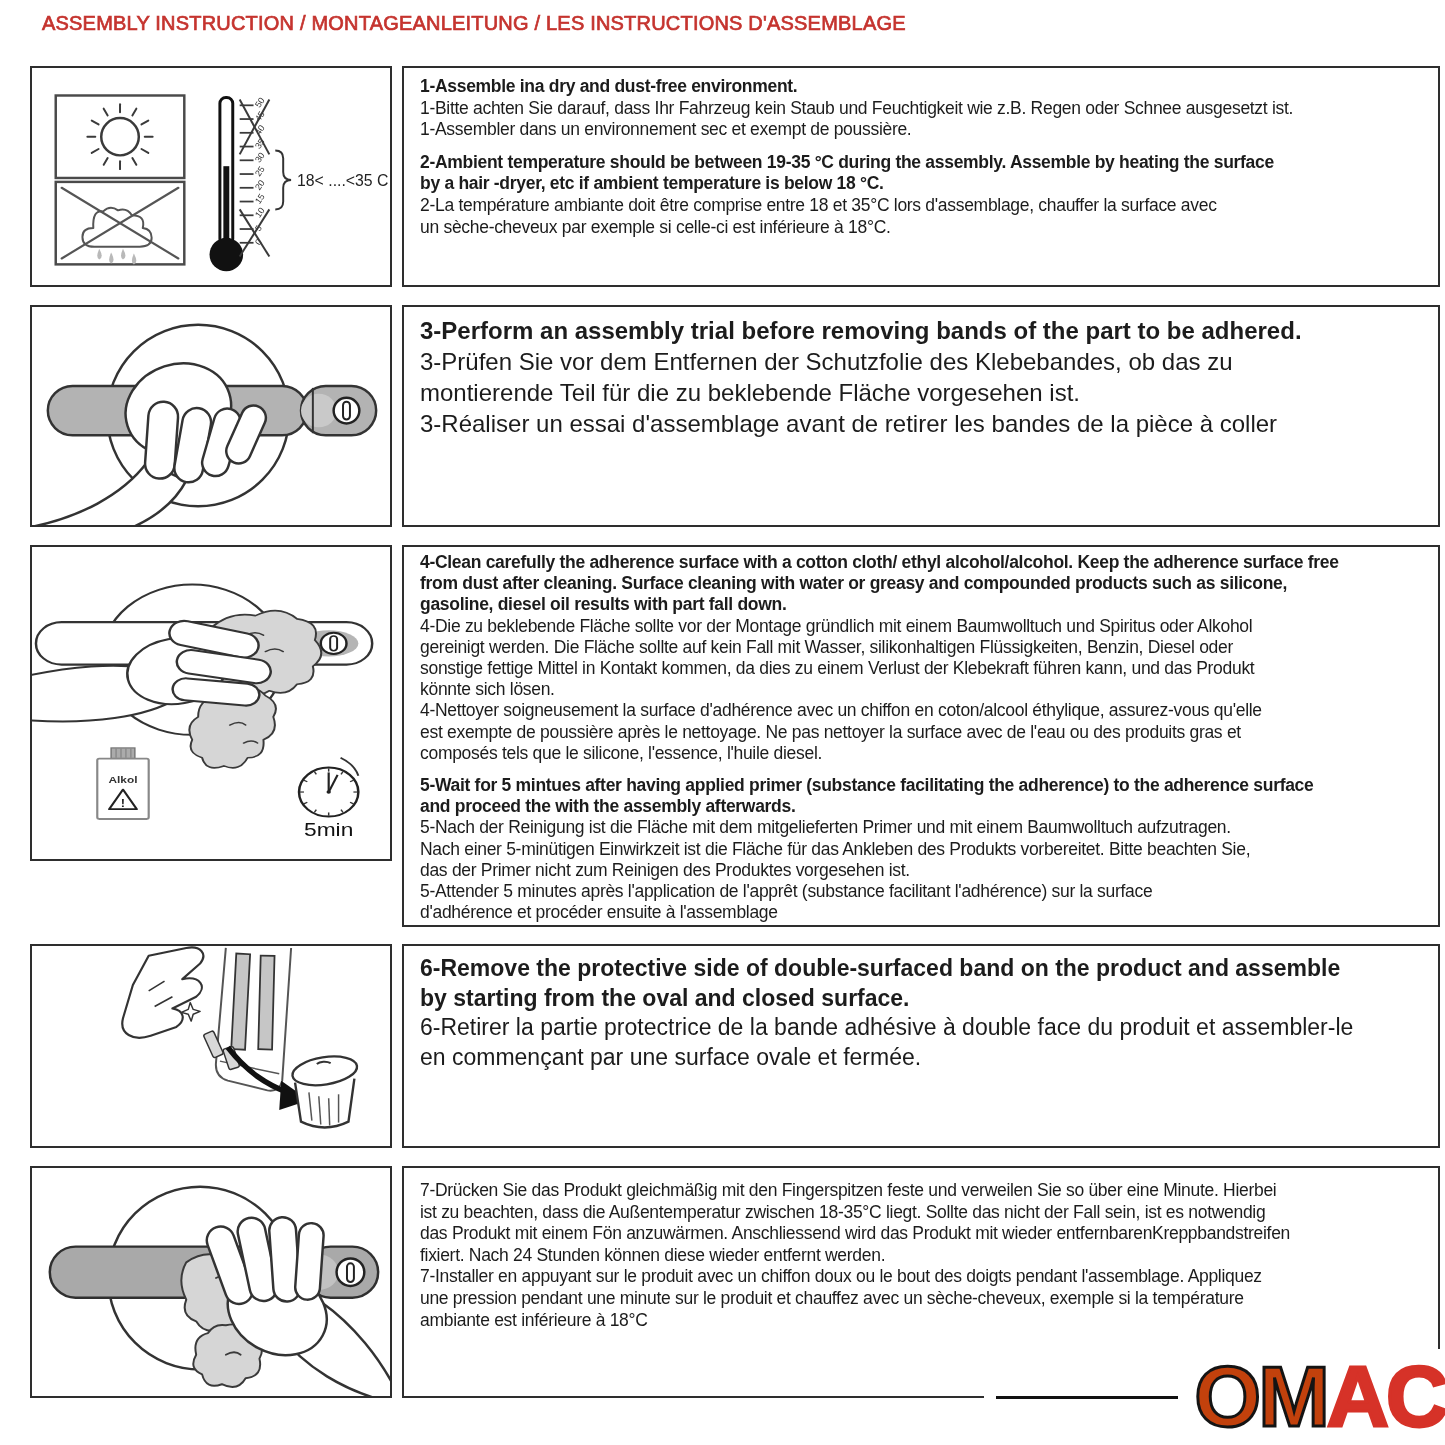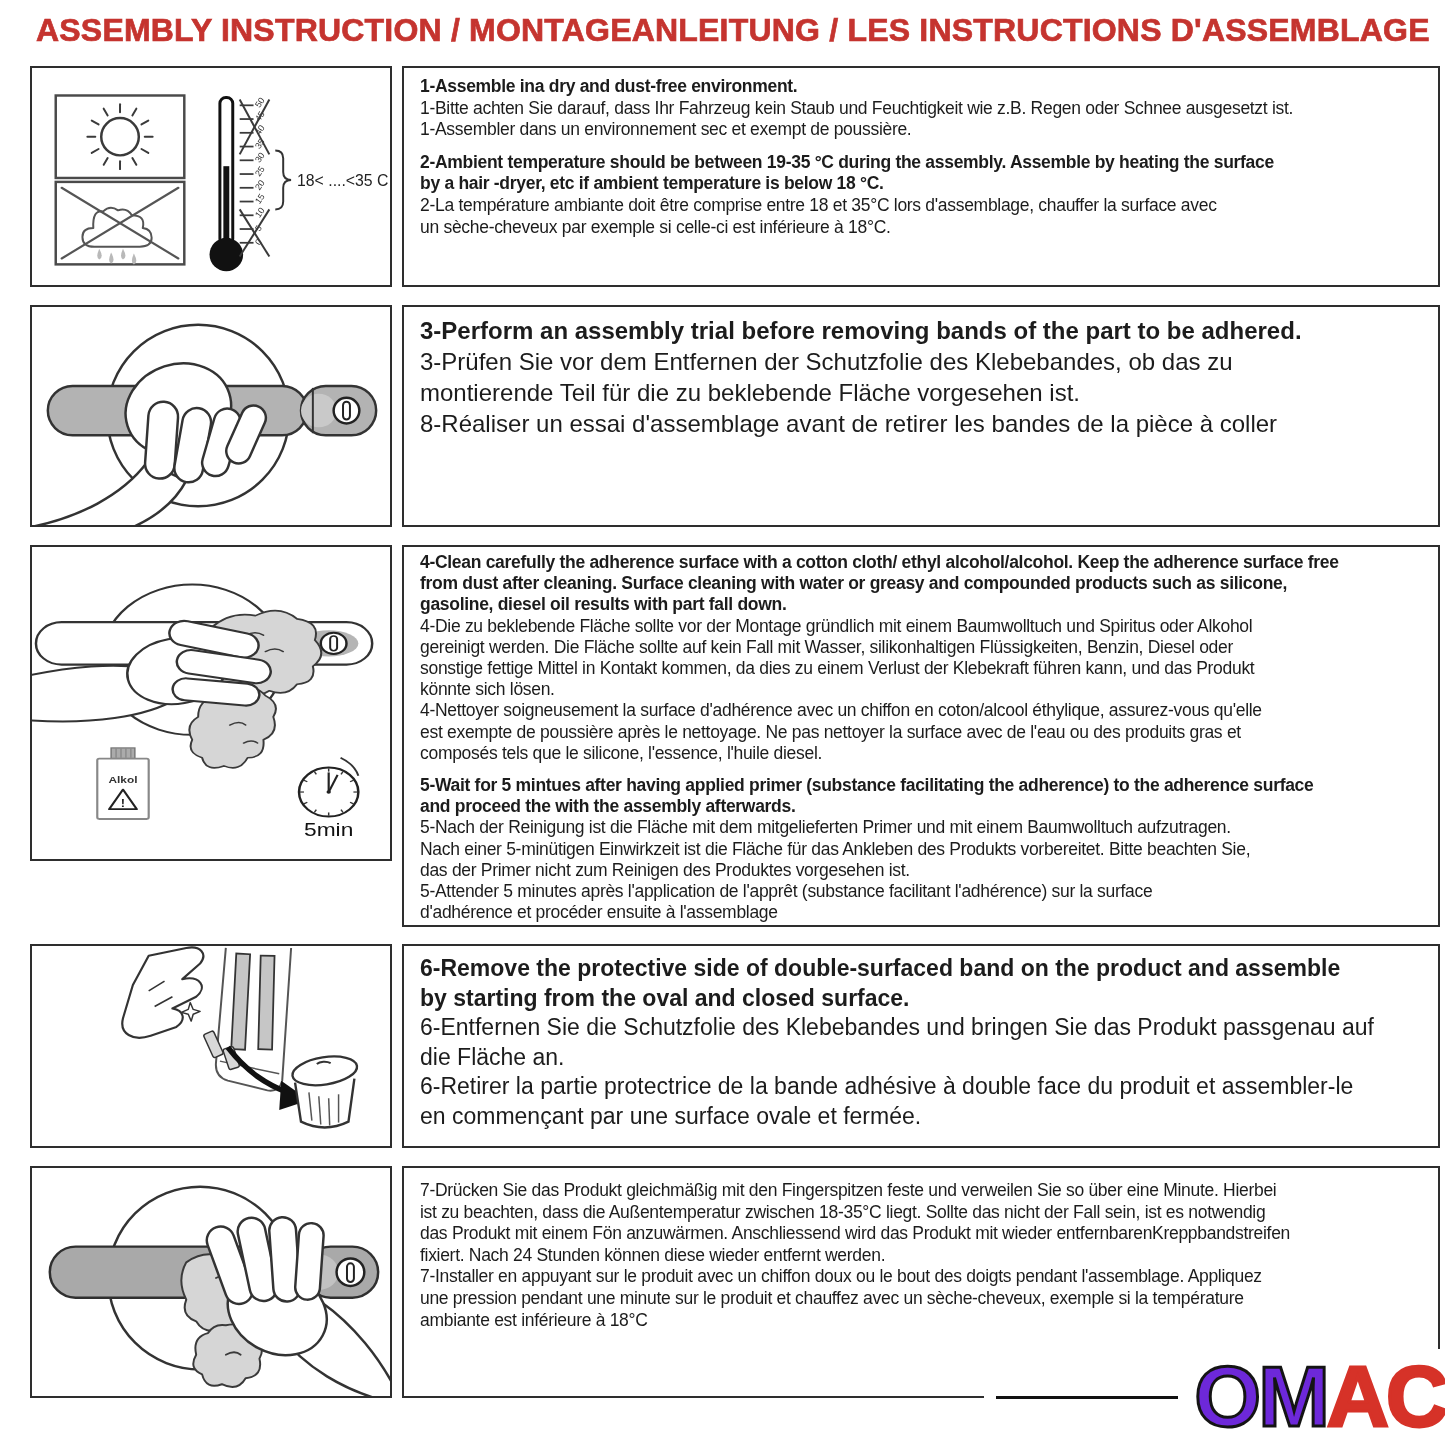--- a/index.html
+++ b/index.html
@@ -1,18 +1,18 @@
 <!DOCTYPE html>
 <html><head>
 <meta charset="utf-8">
 <style>
   html,body{margin:0;padding:0;}
   body{width:1445px;height:1445px;position:relative;background:#fff;overflow:hidden;
        font-family:"Liberation Sans", sans-serif;color:#1c1c1c;}
-  .title{position:absolute;top:12px;left:36px;right:20px;font-size:32px;font-weight:700;
+  .title{position:absolute;top:12px;left:42px;right:20px;font-size:20px;font-weight:400;
          color:#c5342f;-webkit-text-stroke:0.7px #c5342f;letter-spacing:0.2px;white-space:nowrap;}
   .illus{position:absolute;left:30px;width:362px;border:2.5px solid #2e2e2e;background:#fff;
          box-sizing:border-box;overflow:hidden;}
   .text-box{position:absolute;left:402px;width:1038px;border:2.5px solid #2e2e2e;background:#fff;
          box-sizing:border-box;padding:8px 10px 4px 16px;overflow:hidden;}
   .illus svg{display:block;width:100%;height:100%;}
   p{margin:0;white-space:pre-line;}
   .b{font-weight:700;}
   .sm{font-size:17.5px;line-height:21.6px;letter-spacing:-0.3px;}
   .sm3{font-size:17.5px;line-height:21.2px;letter-spacing:-0.3px;padding-top:5px;}
@@ -24,21 +24,21 @@
   #r1i{top:66px;height:221px;}  #r1t{top:66px;height:221px;}
   #r2i{top:305px;height:222px;} #r2t{top:305px;height:222px;}
   #r3i{top:545px;height:316px;} #r3t{top:545px;height:382px;}
   #r4i{top:944px;height:204px;} #r4t{top:944px;height:204px;}
   #r5i{top:1166px;height:232px;}#r5t{top:1166px;height:232px;}
   .logo{position:absolute;right:0;bottom:0;height:96px;display:flex;align-items:center;
         background:#fff;z-index:5;padding-left:12px;}
   .logo-line{width:182px;height:0;border-top:3.5px solid #111;margin-right:16px;}
   .logo-text{font-weight:700;font-size:86px;line-height:0.86;letter-spacing:-3px;
         -webkit-text-stroke:3px;}
-  .lb{color:#6d28d9;text-align:right;-webkit-text-stroke-color:#141414;}
+  .lb{color:#c2410c;text-align:right;-webkit-text-stroke-color:#141414;}
   .lr{color:#d63228;-webkit-text-stroke-color:#d63228;}
   svg text{font-family:"Liberation Sans", sans-serif;}
 </style>
 </head>
 <body>
 
 <div class="title">ASSEMBLY INSTRUCTION / MONTAGEANLEITUNG / LES INSTRUCTIONS D'ASSEMBLAGE</div>
 
 <div class="illus" id="r1i">
   <svg viewBox="0 0 362 221" preserveAspectRatio="none">
@@ -145,21 +145,21 @@
       <rect x="148" y="102" width="29" height="76" rx="14.5" transform="rotate(10 162 140)"></rect>
       <rect x="178" y="102" width="27" height="70" rx="13.5" transform="rotate(16 191 137)"></rect>
       <rect x="204" y="98" width="25" height="62" rx="12.5" transform="rotate(24 216 129)"></rect>
     </g>
   </svg>
 </div>
 <div class="text-box lg lg2" id="r2t">
   <p class="b">3-Perform an assembly trial before removing bands of the part to be adhered.</p>
   <p>3-Prüfen Sie vor dem Entfernen der Schutzfolie des Klebebandes, ob das zu
 montierende Teil für die zu beklebende Fläche vorgesehen ist.</p>
-  <p>8-Réaliser un essai d'assemblage avant de retirer les bandes de la pièce à coller</p>
+  <p>3-Réaliser un essai d'assemblage avant de retirer les bandes de la pièce à coller</p>
 </div>
 
 <div class="illus" id="r3i">
   <svg viewBox="0 0 362 382" preserveAspectRatio="none">
     <circle cx="162" cy="138" r="92" fill="#fff" stroke="#333" stroke-width="2.5"></circle>
     <g>
       <rect x="4" y="92" width="340" height="52" rx="26" fill="#fff" stroke="#333" stroke-width="2.5"></rect>
       <ellipse cx="300" cy="118" rx="30" ry="16" fill="#b5b5b5"></ellipse>
       <g>
         <circle cx="305" cy="118" r="13" fill="#fff" stroke="#222" stroke-width="2.5"></circle>
@@ -270,22 +270,20 @@
           <line x1="310" y1="152" x2="310" y2="181"></line>
       </g>
       <ellipse cx="296" cy="128" rx="33" ry="14" transform="rotate(-9 296 128)"></ellipse>
       <path d="M288,121 a9,5 0 0 1 14,-1" fill="none" stroke-width="2"></path>
     </g>
   </svg>
 </div>
 <div class="text-box lg lg4" id="r4t">
   <p class="b">6-Remove the protective side of double-surfaced band on the product and assemble
 by starting from the oval and closed surface.</p>
-  <p>6-Entfernen Sie die Schutzfolie des Klebebandes und bringen Sie das Produkt passgenau auf
-die Fläche an.</p>
   <p>6-Retirer la partie protectrice de la bande adhésive à double face du produit et assembler-le
 en commençant par une surface ovale et fermée.</p>
 </div>
 
 <div class="illus" id="r5i">
   <svg viewBox="0 0 362 232" preserveAspectRatio="none">
     <circle cx="170" cy="112" r="93" fill="#fff" stroke="#333" stroke-width="2.5"></circle>
     <g>
       <rect x="18" y="80" width="256" height="52" rx="26" fill="#a9a9a9" stroke="#2f2f2f" stroke-width="2.5"></rect>
       <rect x="276" y="80" width="74" height="52" rx="26" fill="#a9a9a9" stroke="#2f2f2f" stroke-width="2.5"></rect>

